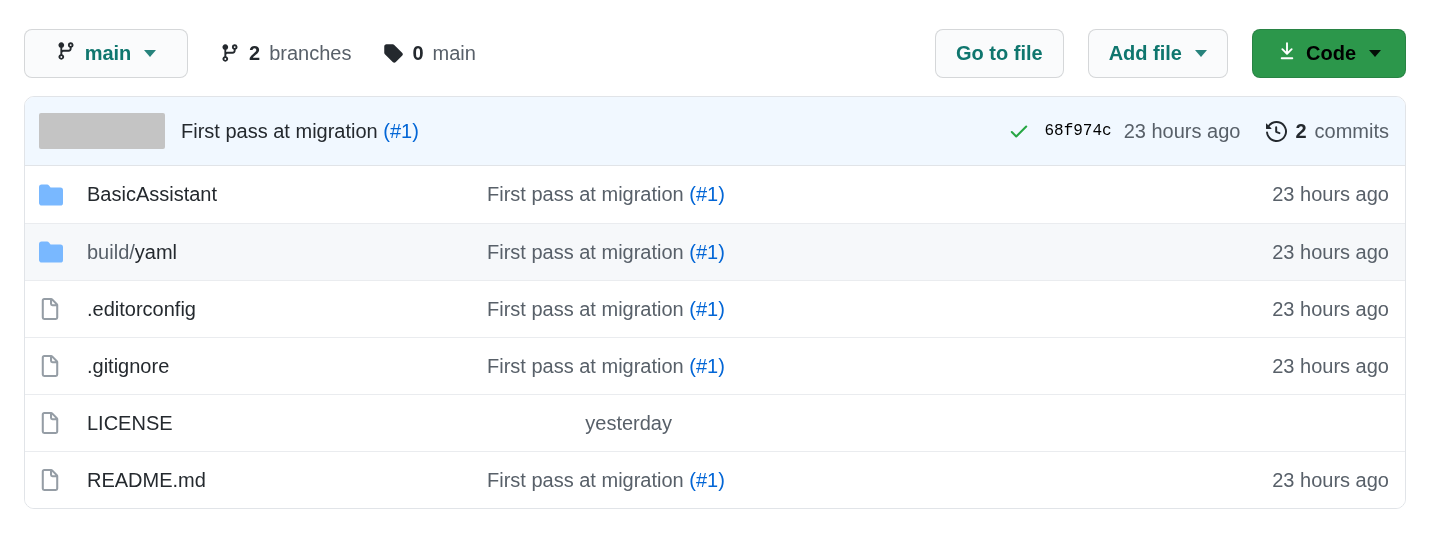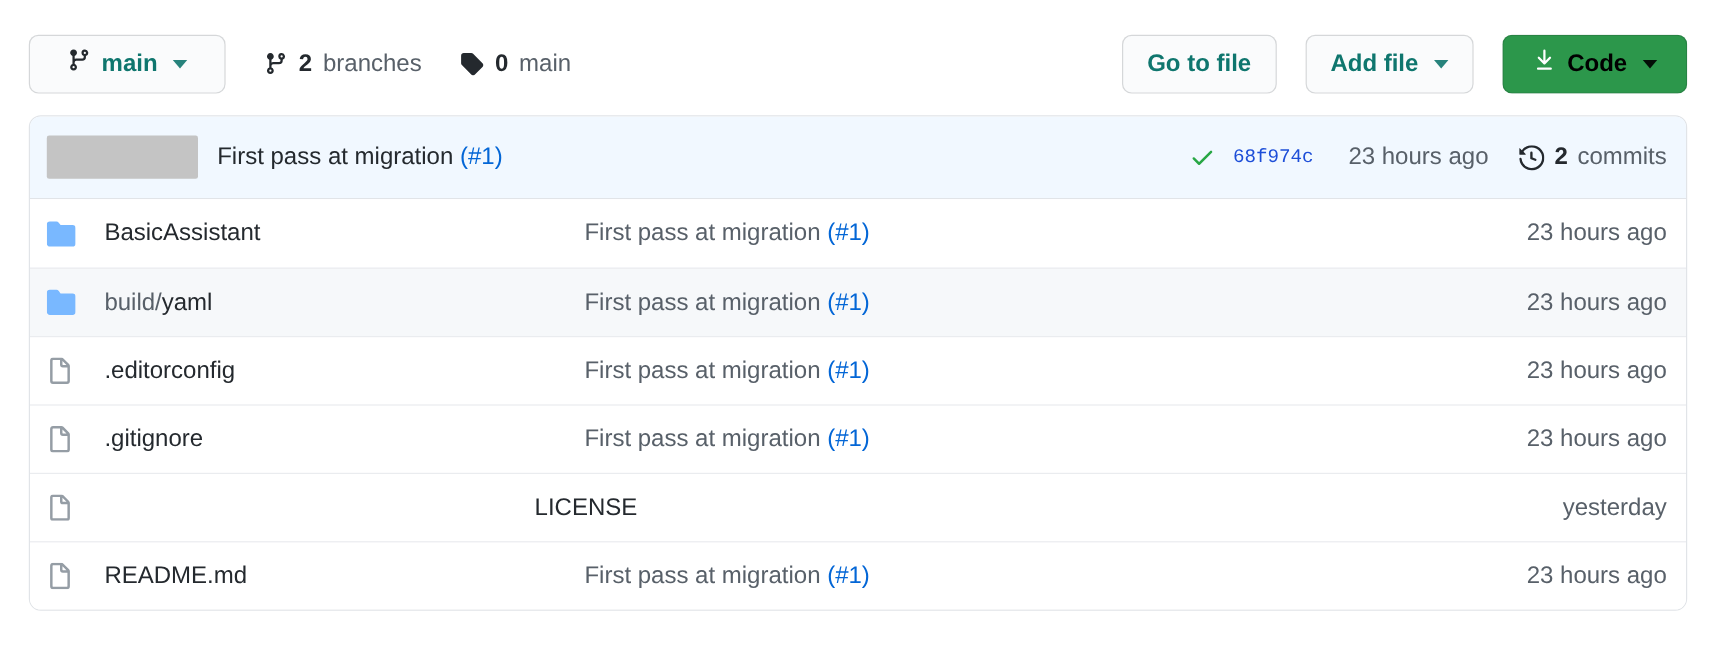--- a/index.html
+++ b/index.html
@@ -113,44 +113,43 @@
     margin-left: auto;
     display: flex;
     align-items: center;
     gap: 0;
     white-space: nowrap;
   }
   .check { color: #28a745; display: inline-flex; margin-right: 14px; }
   .sha {
     font-family: "Liberation Mono", monospace;
     font-size: 16px;
-    color: #1d4ed8;
-    cursor: pointer;
-    margin-right: 29px;
+    color: #000000;
+    cursor: pointer;
+    margin-right: 12px;
   }
   .commit-time { font-size: 20px; color: #586069; margin-right: 26px; }
   .commits-count {
     display: inline-flex;
     align-items: center;
     gap: 8px;
     font-size: 20px;
     color: #586069;
     cursor: pointer;
   }
   .commits-count strong { color: #24292e; font-weight: 600; }
   .commits-count .ico { color: #24292e; display: inline-flex; }
 
   .row {
     display: flex;
     align-items: center;
     height: 57px;
     border-top: 1px solid #eaecef;
     padding: 0 16px 0 14px;
     background: #ffffff;
-    justify-content: space-between;
   }
   .row:first-of-type { border-top: none; }
   .row.hover { background: #f6f8fa; }
 
   .cell-icon { width: 48px; flex: none; display: flex; align-items: center; }
   .cell-name {
     width: 400px;
     flex: none;
     font-size: 20px;
     color: #24292e;

